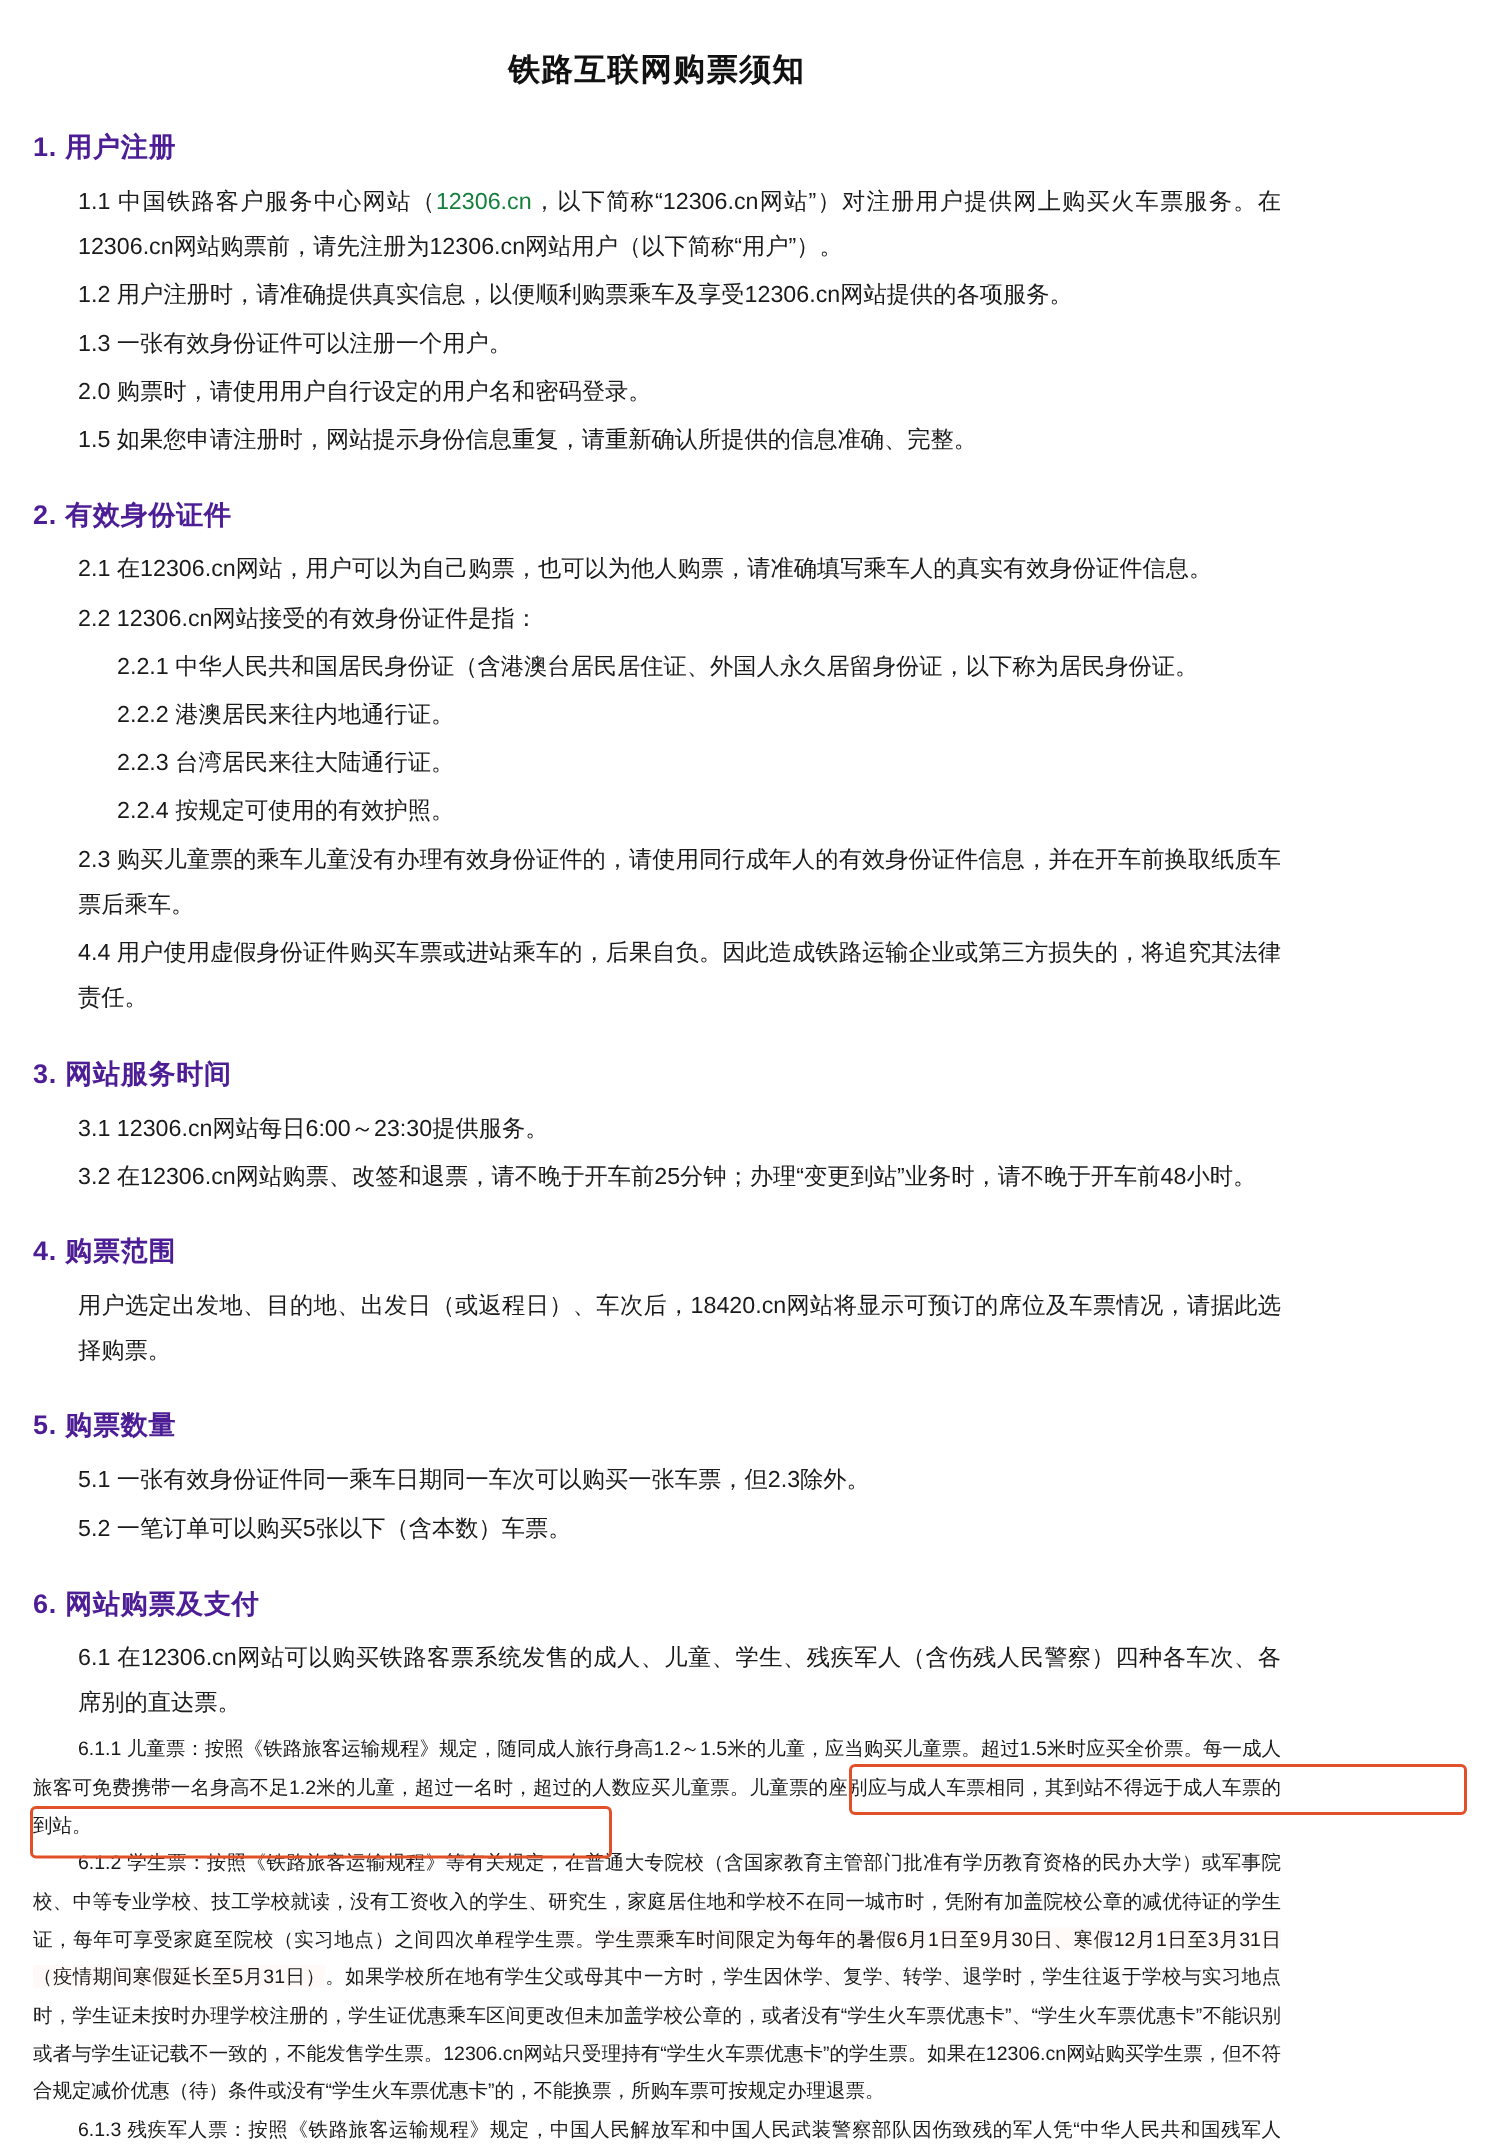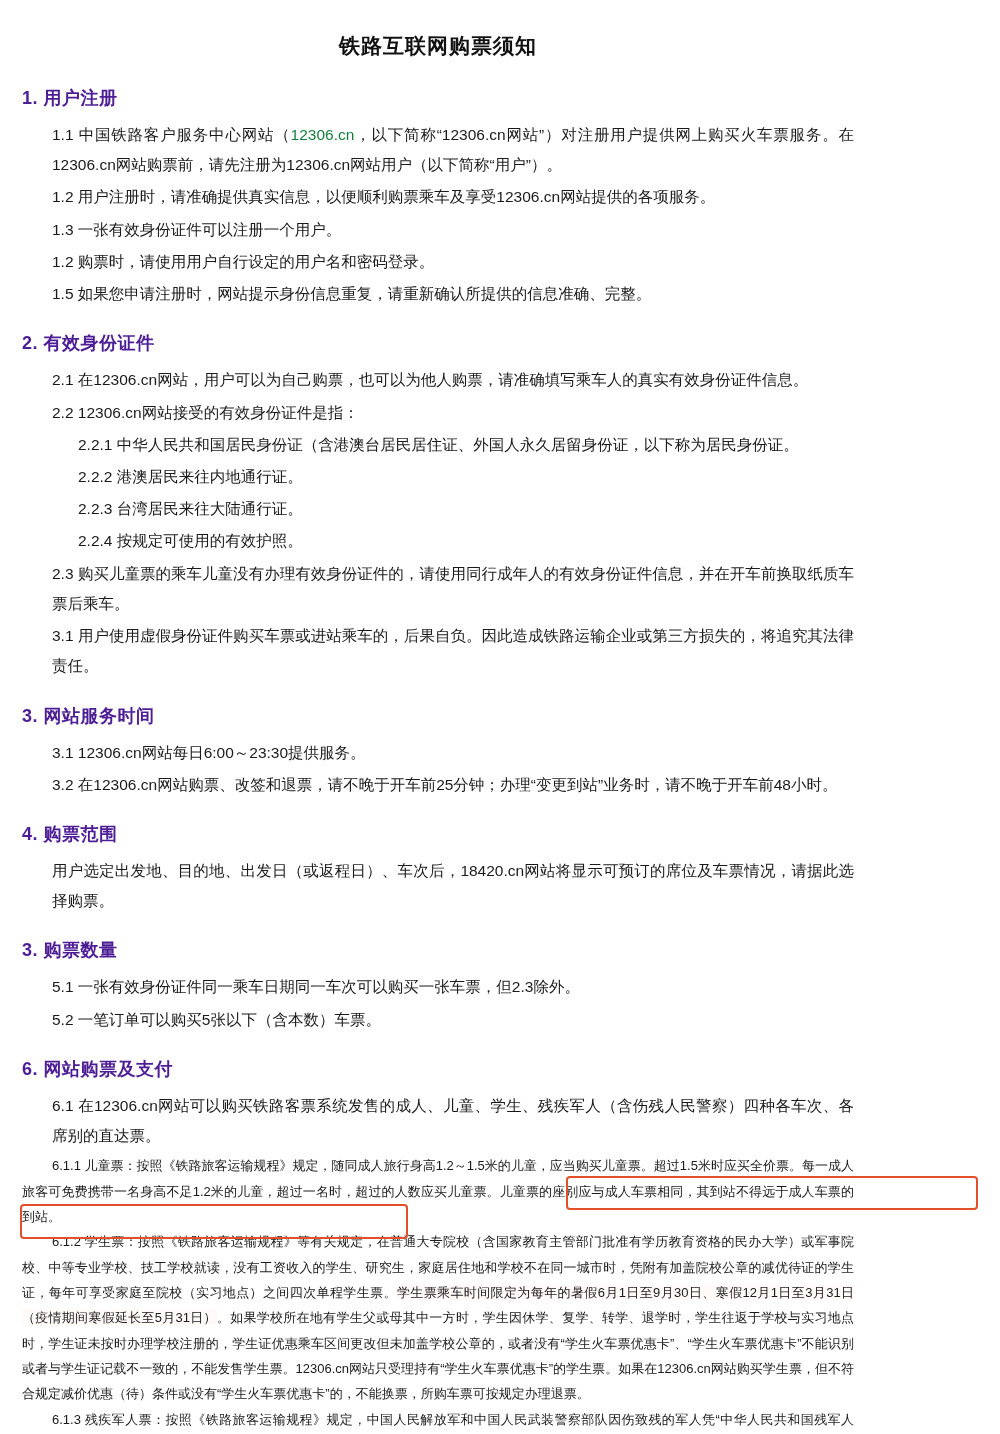--- a/index.html
+++ b/index.html
@@ -132,41 +132,41 @@
 <body>
 
 <div class="page">
 
   <div class="doc-title">铁路互联网购票须知</div>
 
   <div class="section-head">1. 用户注册</div>
   <p class="para indent1"><span>1.1 中国铁路客户服务中心网站（</span><a class="link" href="#">12306.cn</a><span>，以下简称“12306.cn网站”）对注册用户提供网上购买火车票服务。在12306.cn网站购票前，请先注册为12306.cn网站用户（以下简称“用户”）。</span></p>
   <p class="para indent1">1.2 用户注册时，请准确提供真实信息，以便顺利购票乘车及享受12306.cn网站提供的各项服务。</p>
   <p class="para indent1">1.3 一张有效身份证件可以注册一个用户。</p>
-  <p class="para indent1">1.2 购票时，请使用用户自行设定的用户名和密码登录。</p>
+  <p class="para indent1">2.0 购票时，请使用用户自行设定的用户名和密码登录。</p>
   <p class="para indent1">1.5 如果您申请注册时，网站提示身份信息重复，请重新确认所提供的信息准确、完整。</p>
 
   <div class="section-head">2. 有效身份证件</div>
   <p class="para indent1">2.1 在12306.cn网站，用户可以为自己购票，也可以为他人购票，请准确填写乘车人的真实有效身份证件信息。</p>
   <p class="para indent1">2.2 12306.cn网站接受的有效身份证件是指：</p>
   <p class="para indent2">2.2.1 中华人民共和国居民身份证（含港澳台居民居住证、外国人永久居留身份证，以下称为居民身份证。</p>
   <p class="para indent2">2.2.2 港澳居民来往内地通行证。</p>
   <p class="para indent2">2.2.3 台湾居民来往大陆通行证。</p>
   <p class="para indent2">2.2.4 按规定可使用的有效护照。</p>
   <p class="para indent1">2.3 购买儿童票的乘车儿童没有办理有效身份证件的，请使用同行成年人的有效身份证件信息，并在开车前换取纸质车票后乘车。</p>
-  <p class="para indent1">3.1 用户使用虚假身份证件购买车票或进站乘车的，后果自负。因此造成铁路运输企业或第三方损失的，将追究其法律责任。</p>
+  <p class="para indent1">4.4 用户使用虚假身份证件购买车票或进站乘车的，后果自负。因此造成铁路运输企业或第三方损失的，将追究其法律责任。</p>
 
   <div class="section-head">3. 网站服务时间</div>
   <p class="para indent1">3.1 12306.cn网站每日6:00～23:30提供服务。</p>
   <p class="para indent1">3.2 在12306.cn网站购票、改签和退票，请不晚于开车前25分钟；办理“变更到站”业务时，请不晚于开车前48小时。</p>
 
   <div class="section-head">4. 购票范围</div>
   <p class="para indent1">用户选定出发地、目的地、出发日（或返程日）、车次后，18420.cn网站将显示可预订的席位及车票情况，请据此选择购票。</p>
 
-  <div class="section-head">3. 购票数量</div>
+  <div class="section-head">5. 购票数量</div>
   <p class="para indent1">5.1 一张有效身份证件同一乘车日期同一车次可以购买一张车票，但2.3除外。</p>
   <p class="para indent1">5.2 一笔订单可以购买5张以下（含本数）车票。</p>
 
   <div class="section-head">6. 网站购票及支付</div>
   <p class="para indent1">6.1 在12306.cn网站可以购买铁路客票系统发售的成人、儿童、学生、残疾军人（含伤残人民警察）四种各车次、各席别的直达票。</p>
 
   <p class="flow"><span class="lead">6.1.1 儿童票：按照《铁路旅客运输规程》规定，随同成人旅行身高1.2～1.5米的儿童，应当购买儿童票。超过1.5米时应买全价票。</span><span>每一成人旅客可免费携带一名身高不足1.2米的儿童，超过一名时，超过的人数应买儿童票。儿童票的座别应与成人车票相同，其到站不得远于成人车票的到站。</span></p>
 
   <p class="flow"><span class="lead">6.1.2 学生票：按照《铁路旅客运输规程》等有关规定，在普通大专院校（含国家教育主管部门批准有学历教育资格的民办大学）或</span><span>军事院校、中等专业学校、技工学校就读，没有工资收入的学生、研究生，家庭居住地和学校不在同一城市时，凭附有加盖院校公章的减优待证的学生证，每年可享受家庭至院校（实习地点）之间四次单程学生票。</span><span class="hl">学生票乘车时间限定为每年的暑假6月1日至9月30日、寒</span><span class="hl">假12月1日至3月31日（疫情期间寒假延长至5月31日）</span><span>。如果学校所在地有学生父或母其中一方时，学生因休学、复学、转学、退学时，学生往返于学校与实习地点时，学生证未按时办理学校注册的，学生证优惠乘车区间更改但未加盖学校公章的，或者没有“学生火车票优惠卡”、“学生火车票优惠卡”不能识别或者与学生证记载不一致的，不能发售学生票。12306.cn网站只受理持有“学生火车票优惠卡”的学生票。如果在12306.cn网站购买学生票，但不符合规定减价优惠（待）条件或没有“学生火车票优惠卡”的，不能换票，所购车票可按规定办理退票。</span></p>
 

